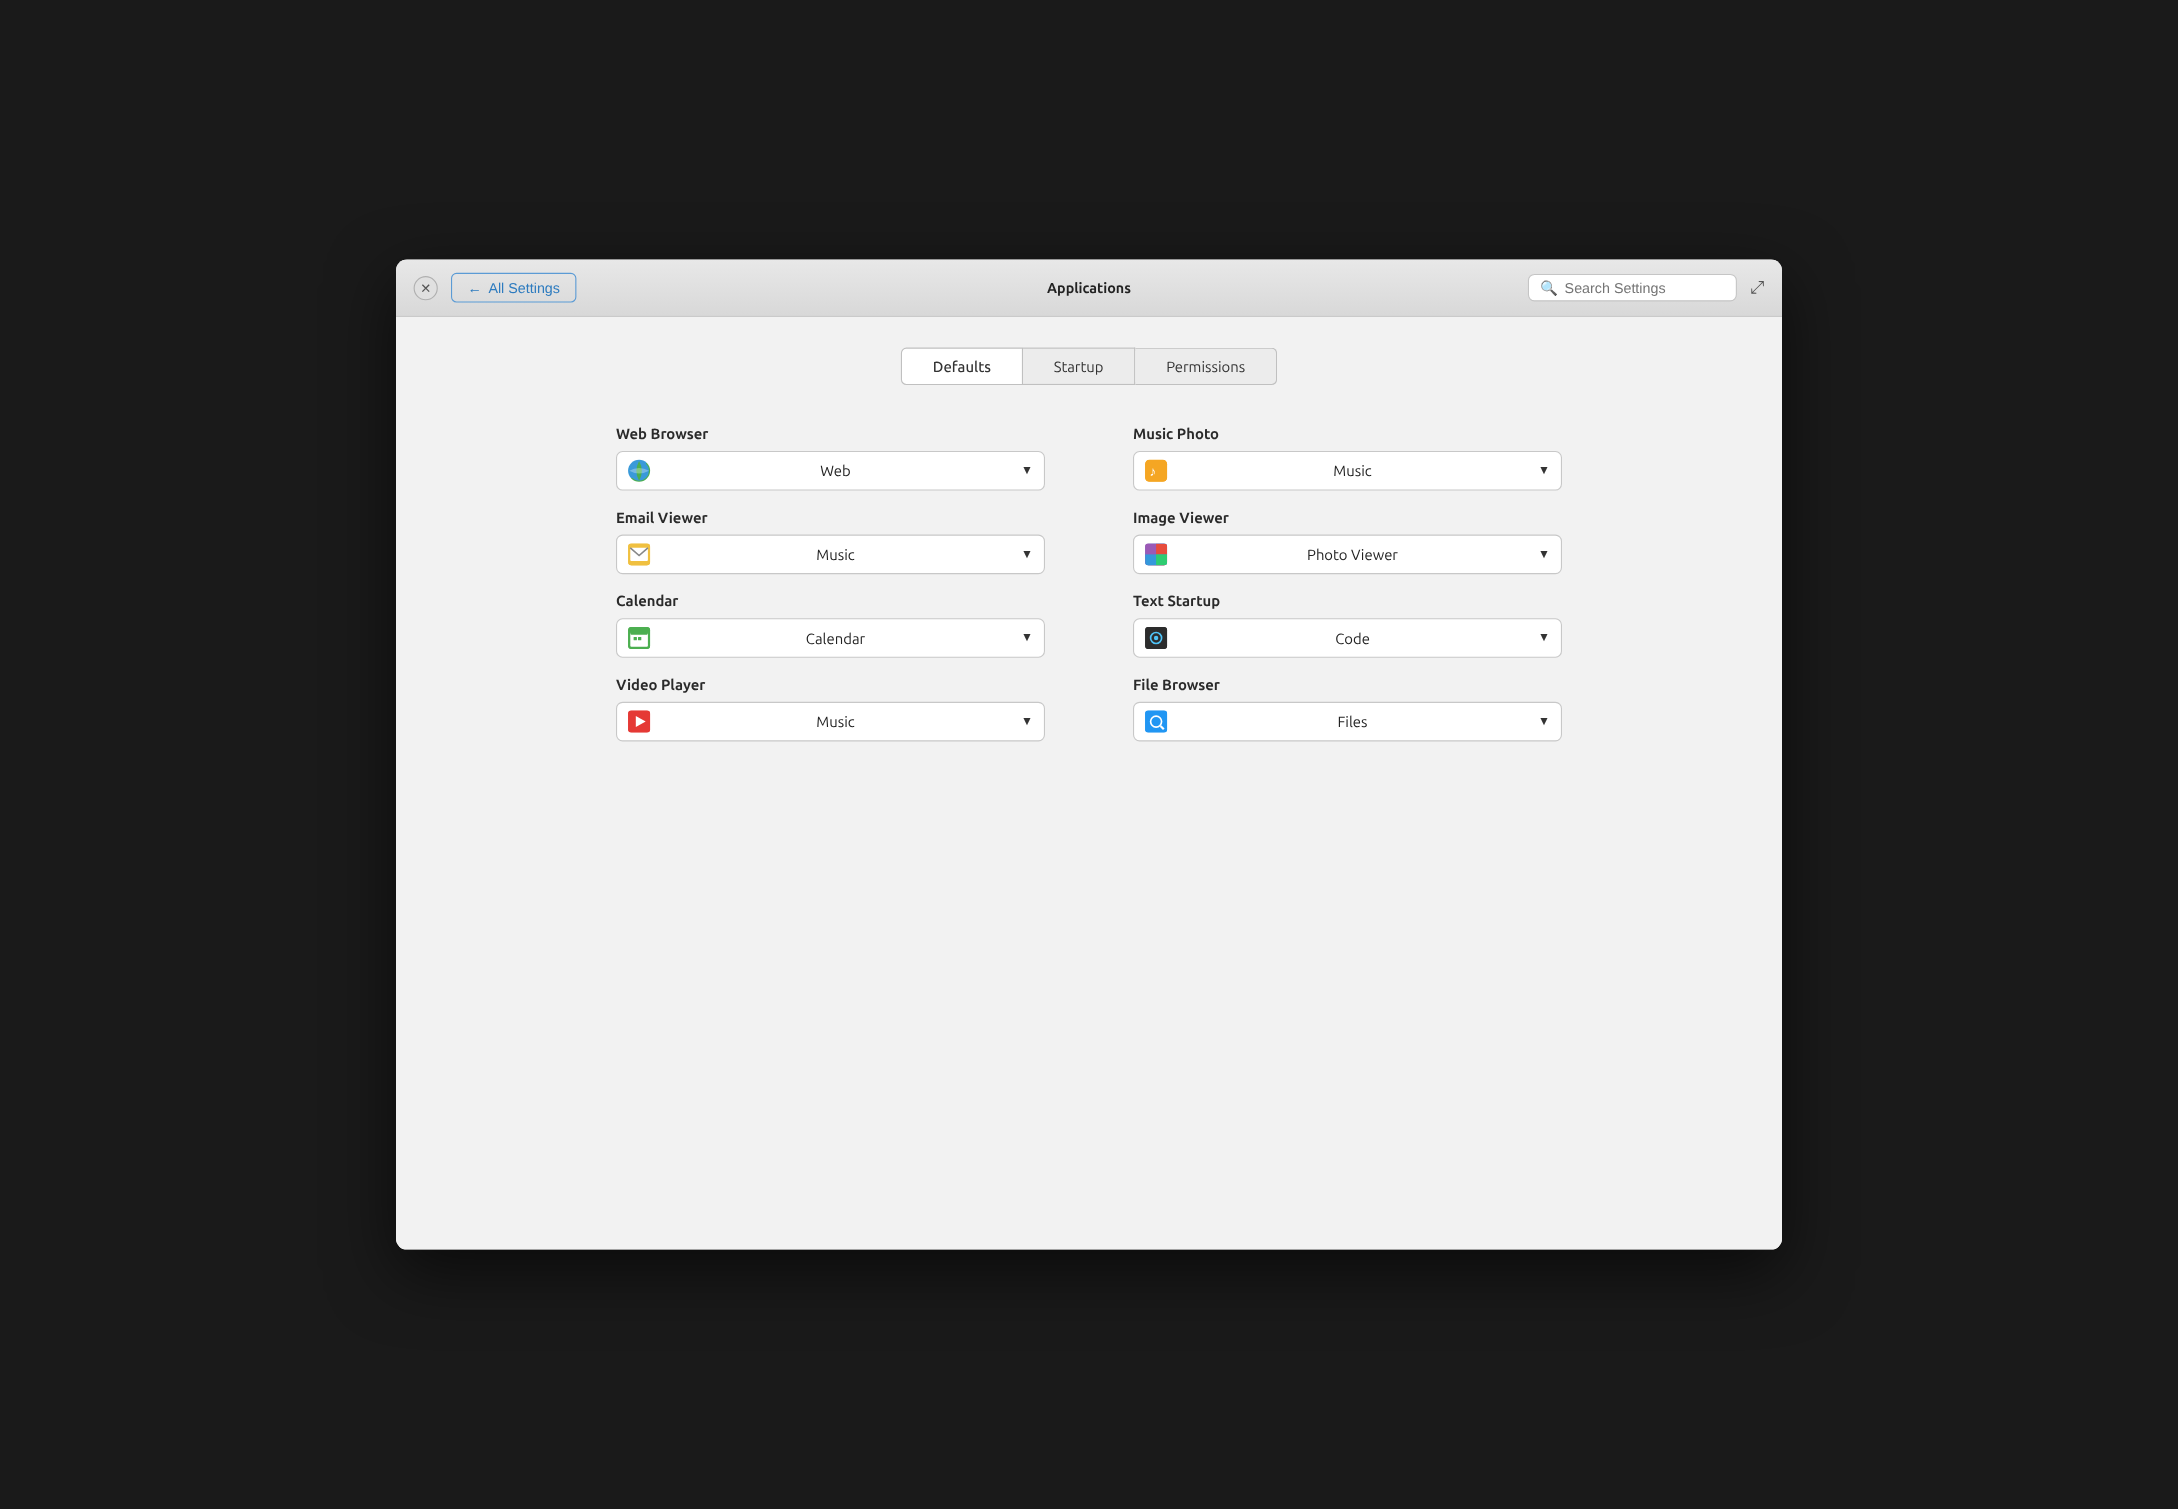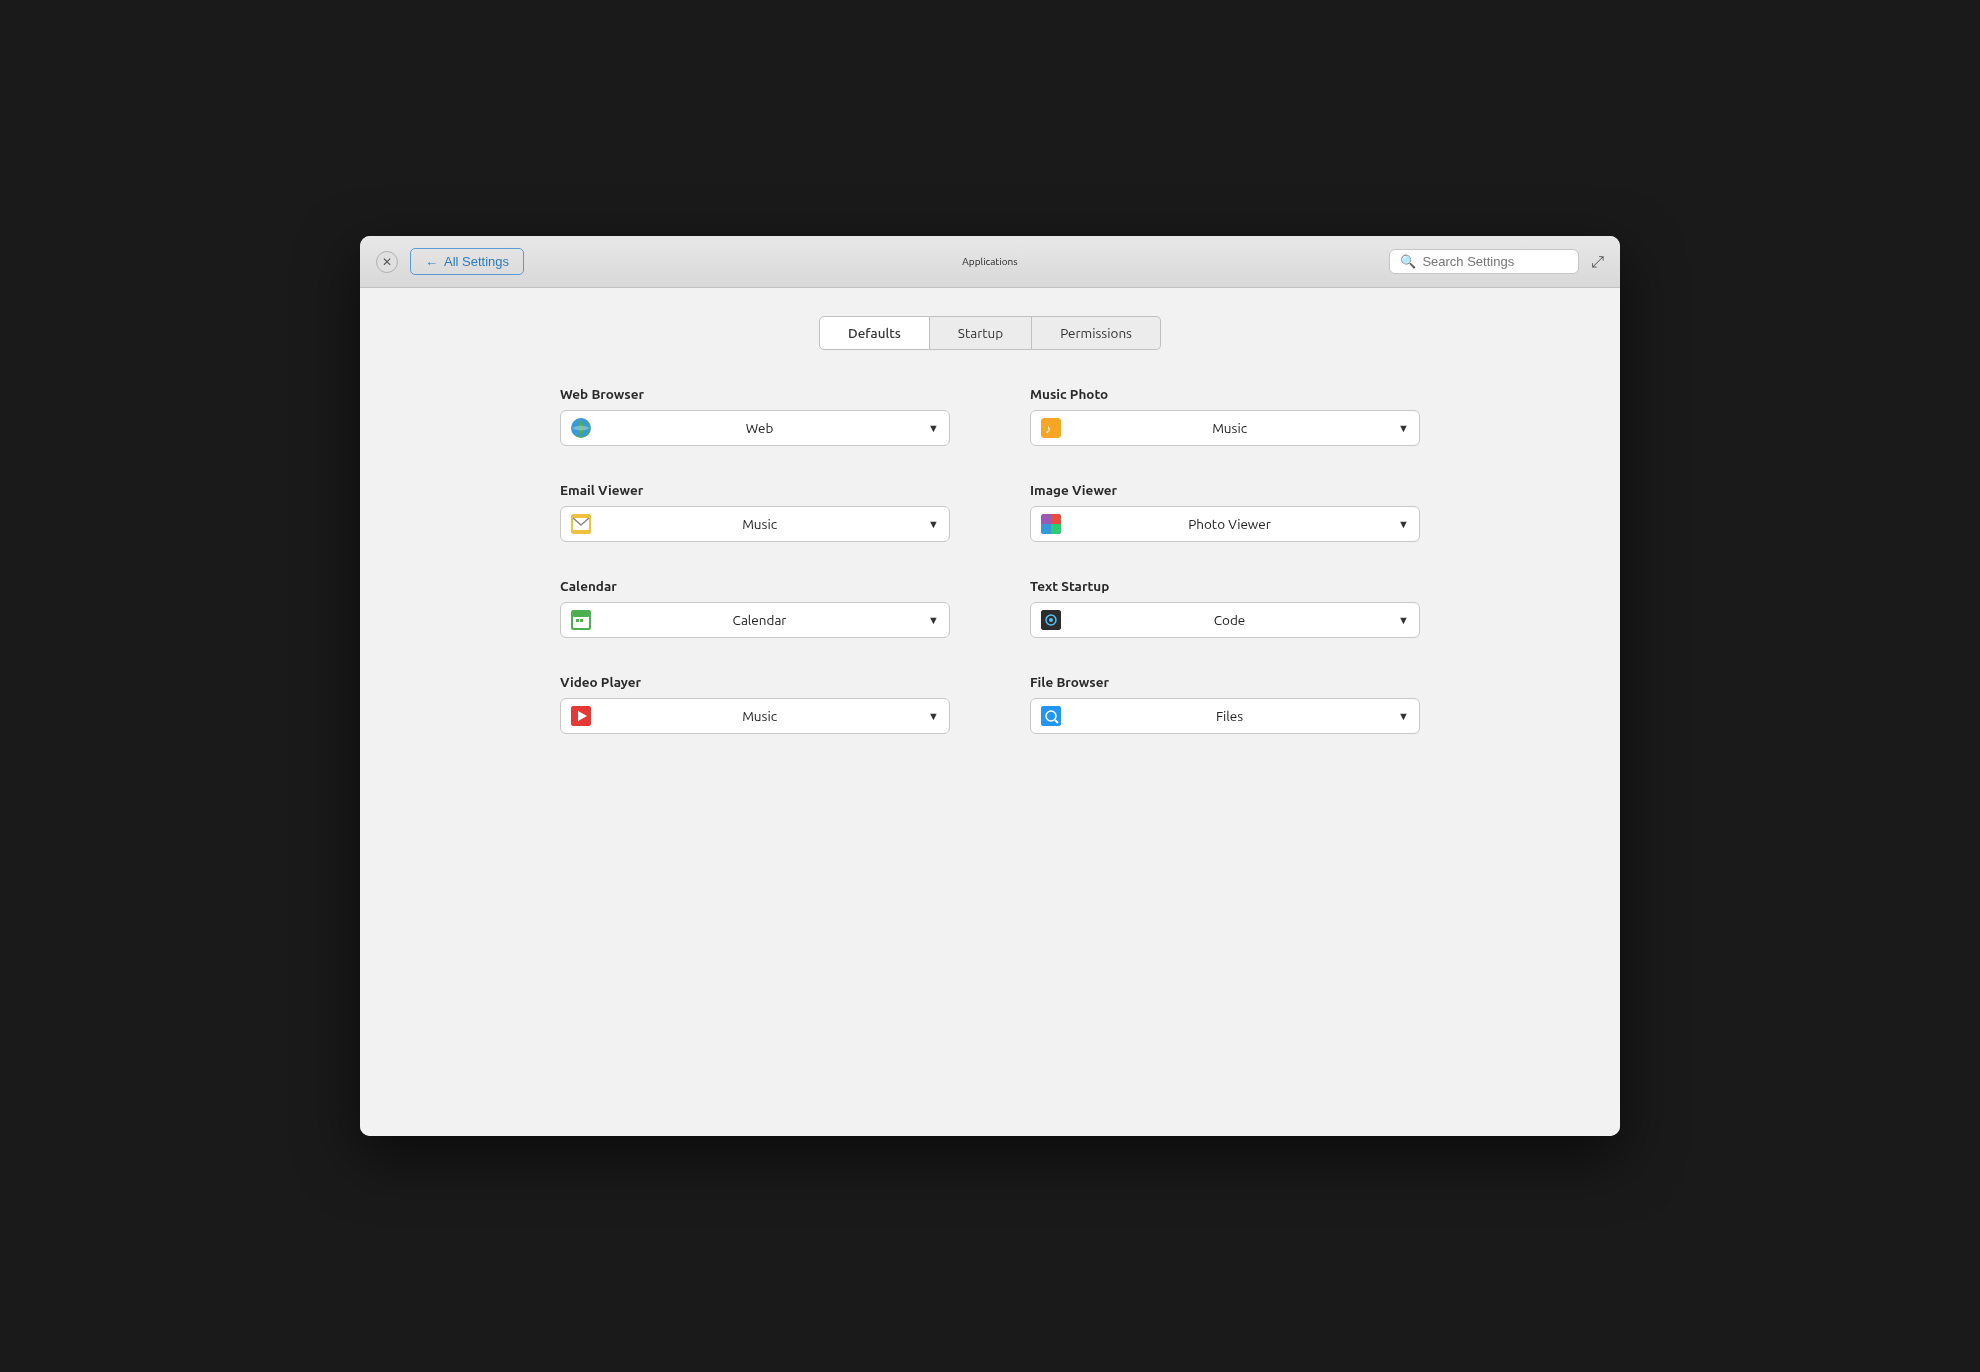--- a/index.html
+++ b/index.html
@@ -61,22 +61,22 @@
       display: flex;
       align-items: center;
       gap: 6px;
       font-weight: 500;
     }
 
     .title {
       position: absolute;
       left: 50%;
       transform: translateX(-50%);
-      font-size: 10px;
-      font-weight: 400;
+      font-size: 13px;
+      font-weight: 700;
       color: #222;
     }
 
     .search-box {
       margin-left: auto;
       display: flex;
       align-items: center;
       border: 1px solid #c5c5c5;
       border-radius: 6px;
       background: #fff;
@@ -147,21 +147,21 @@
     .tab.active {
       background: #fff;
       border-color: #c0c0c0;
       font-weight: 500;
       text-align: right;
     }
 
     .grid {
       display: grid;
       grid-template-columns: 1fr 1fr;
-      gap: 36px 80px;
+      gap: 16px 80px;
       max-width: 860px;
       margin: 1px auto;
     }
 
     .field-group {
       display: flex;
       flex-direction: column;
       gap: 8px;
     }
 

